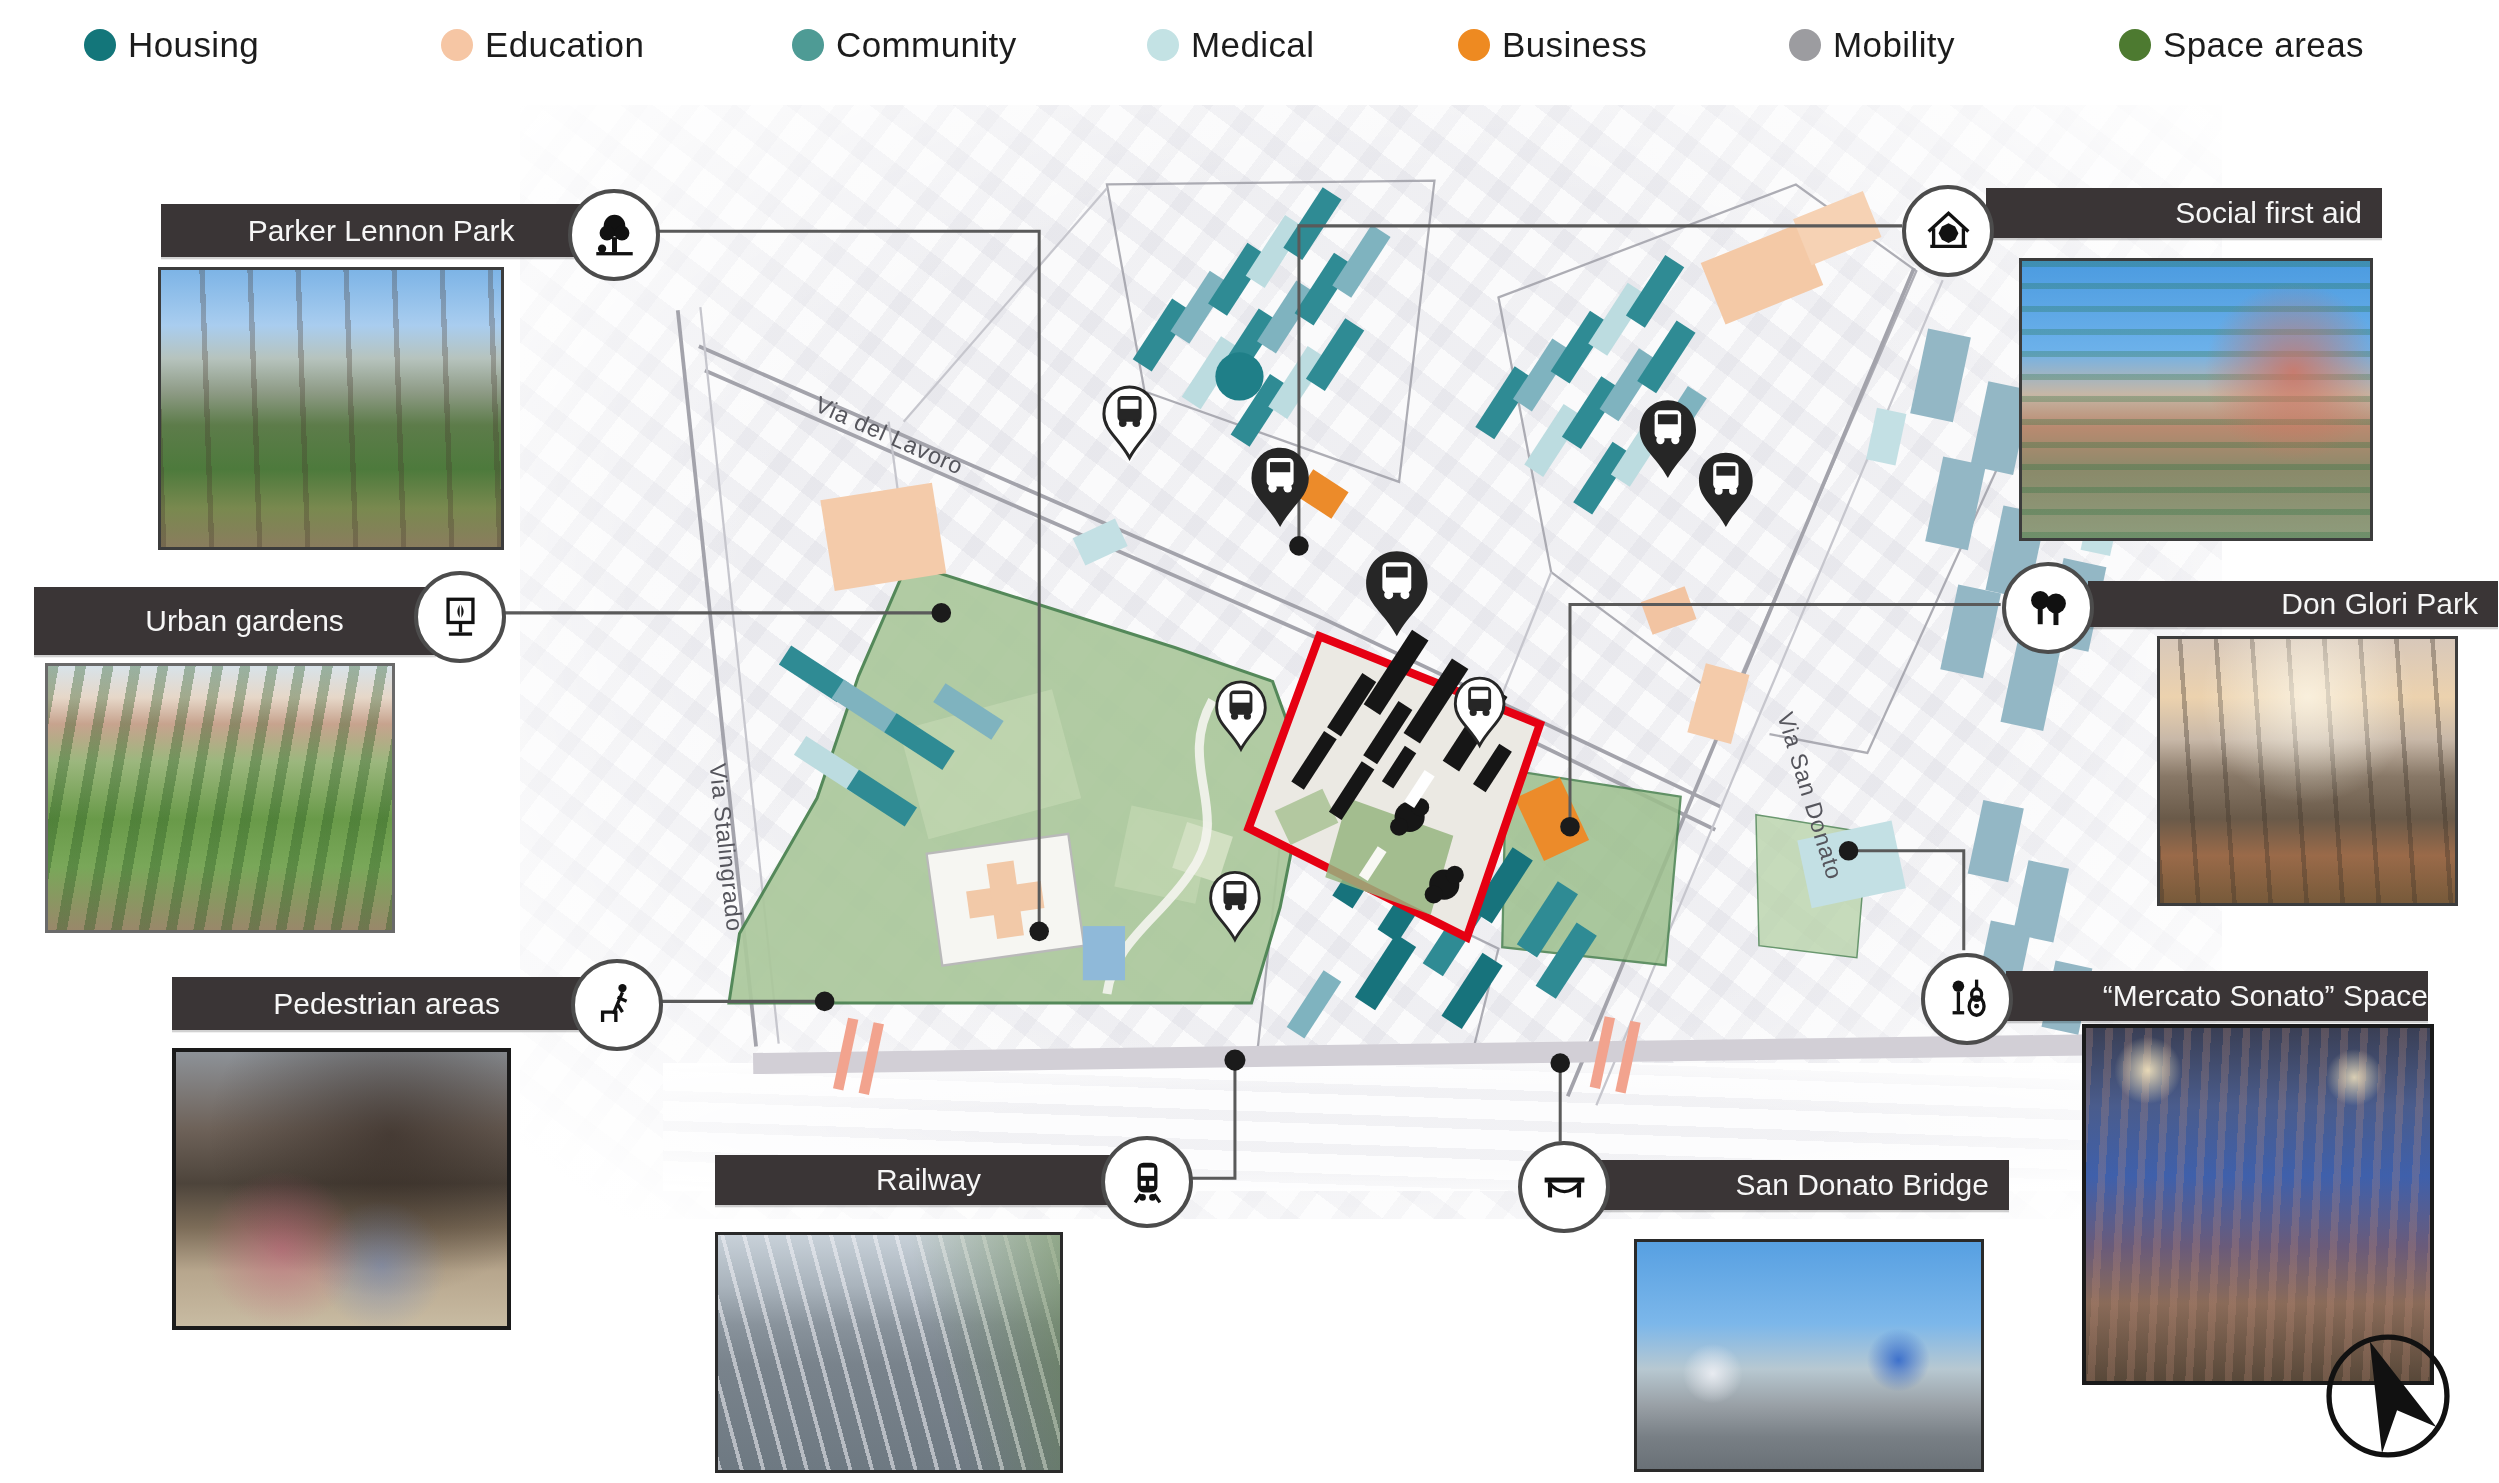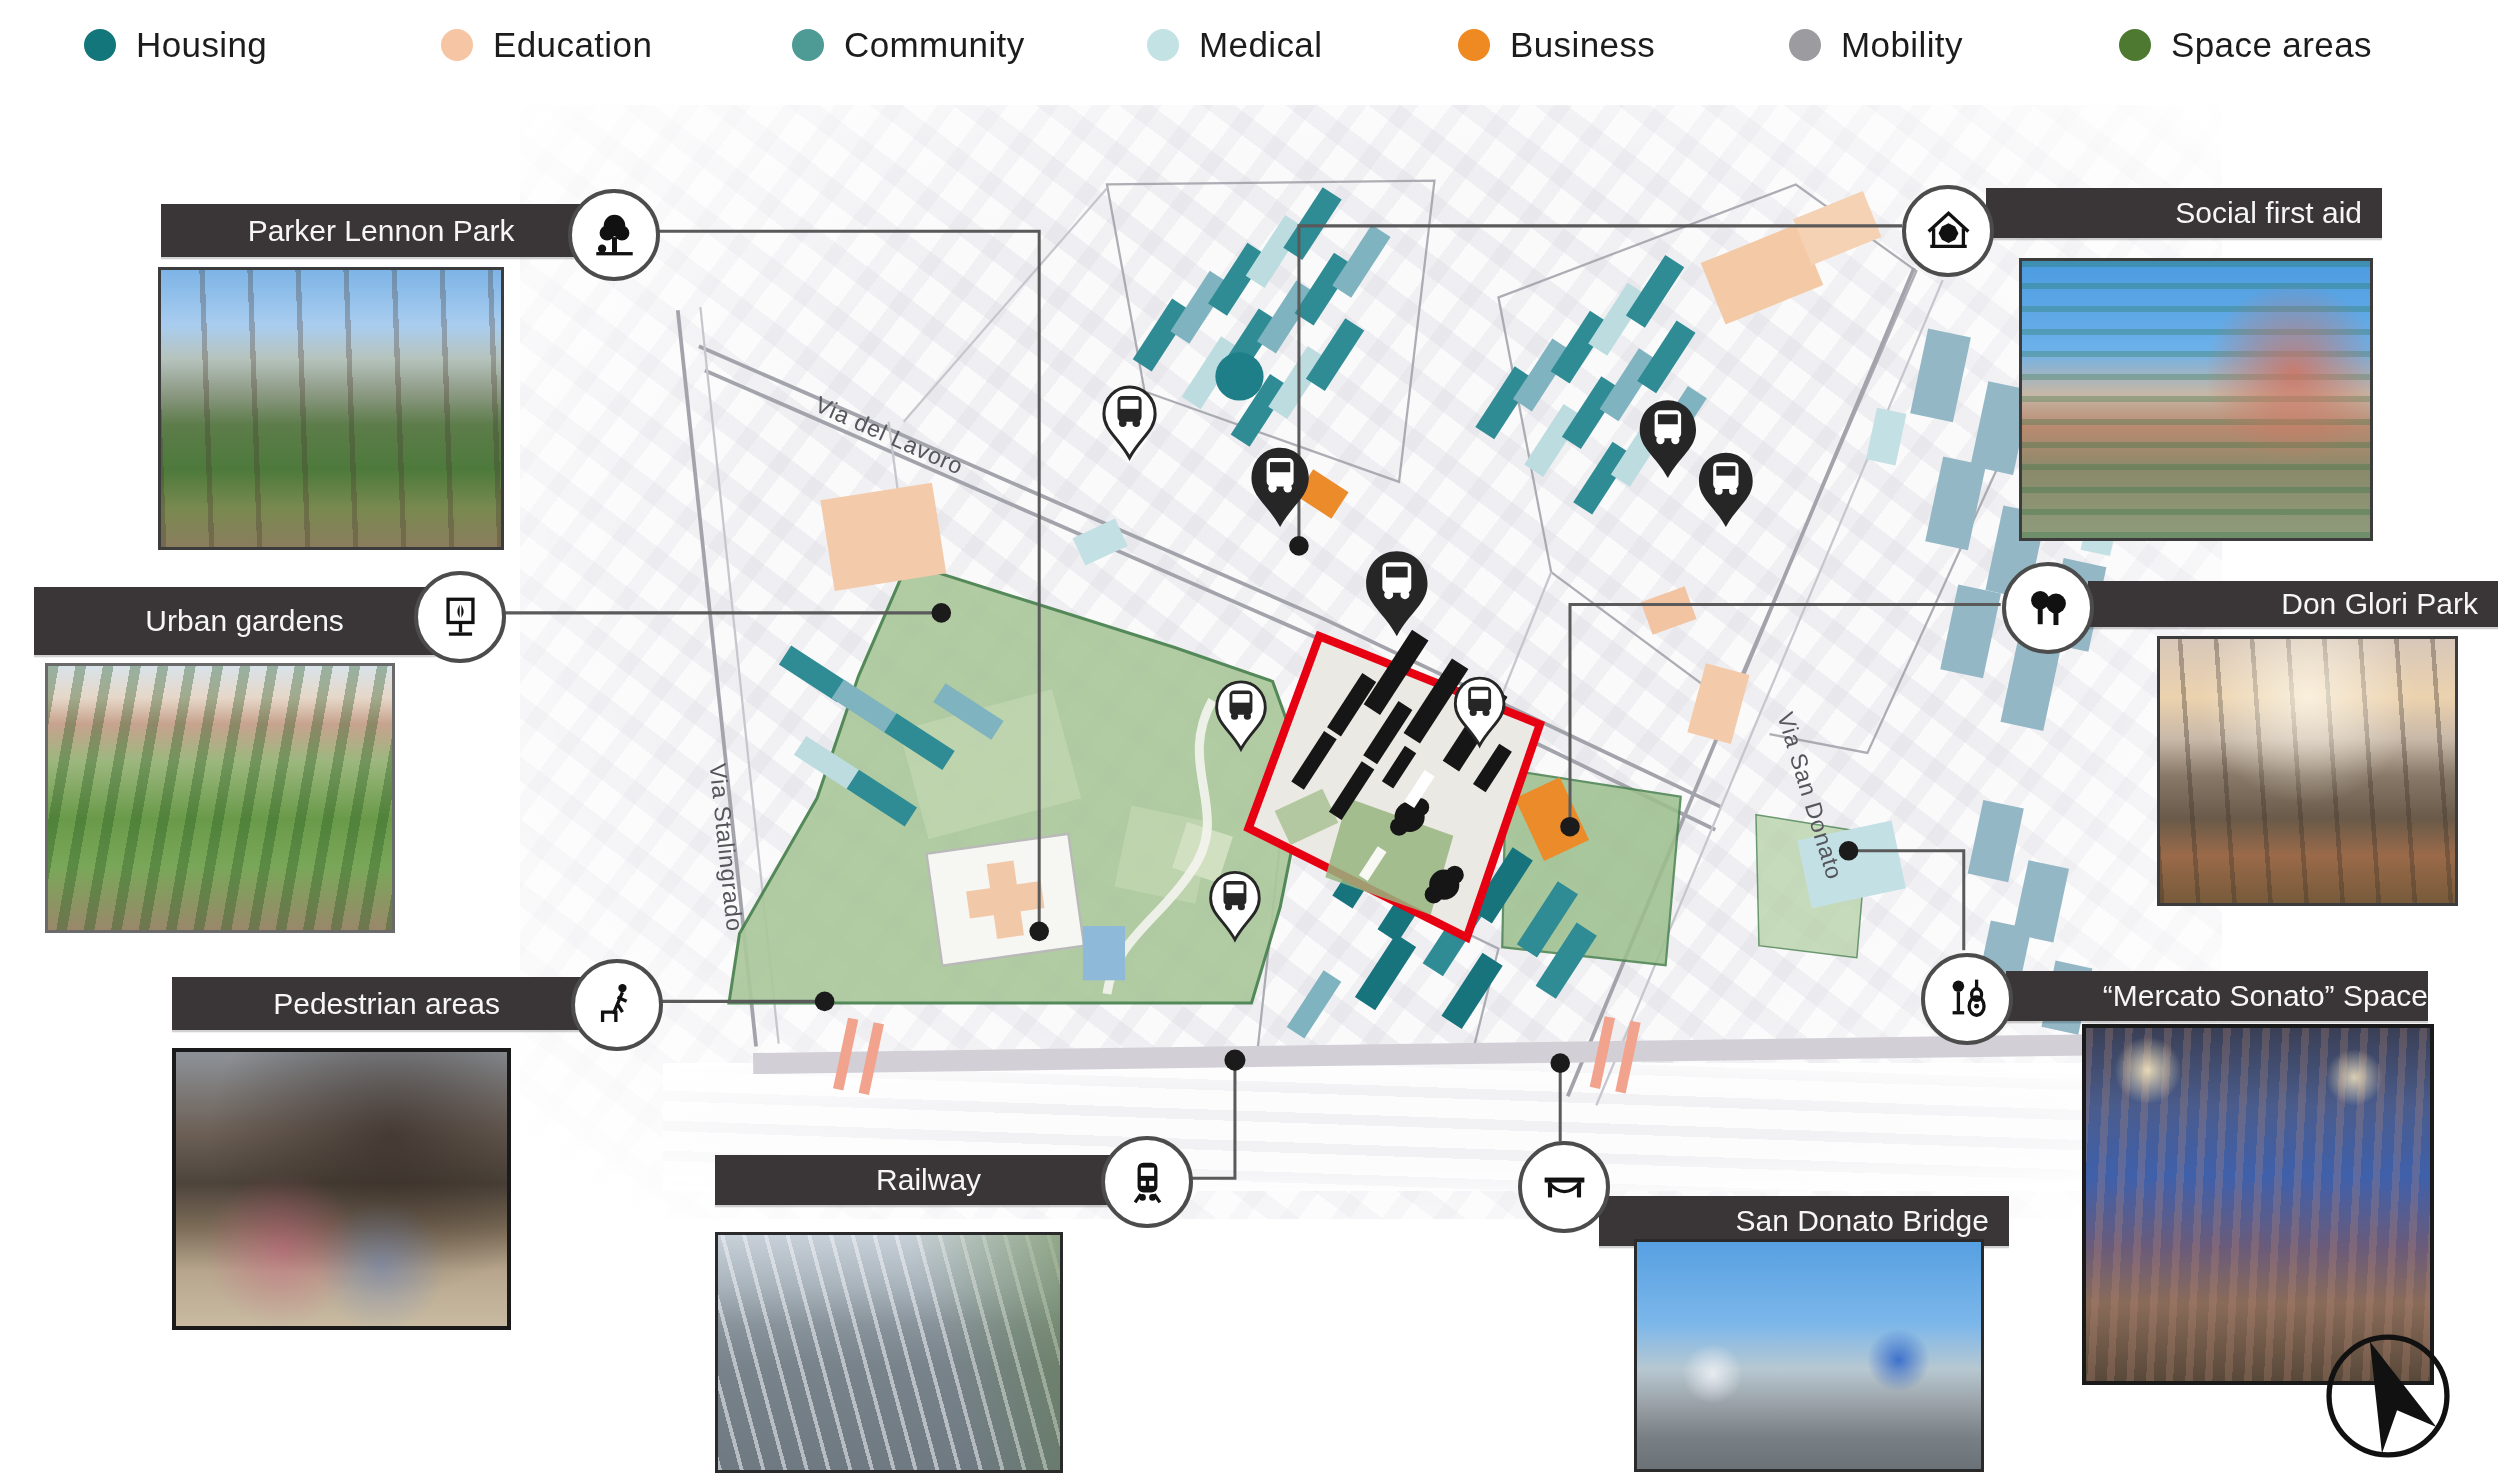--- a/index.html
+++ b/index.html
@@ -1,21 +1,21 @@
 <!DOCTYPE html>
 <html style="font-size:12px"><head>
 <meta charset="utf-8">
 <style>
   html,body{margin:0;padding:0;width:2500px;height:1484px;background:#fff;overflow:hidden;
             font-family:"Liberation Sans",sans-serif;}
   #canvas{position:relative;width:2500px;height:1484px;background:#fff;}
 
   
   .legend{position:absolute;left:0;top:13.6px;width:2500px;height:63px;}
-  .lg-item{position:absolute;top:0;display:flex;align-items:center;height:63px;gap:20px;}
+  .lg-item{position:absolute;top:0;display:flex;align-items:center;height:63px;gap:12px;}
   .lg-dot{width:32px;height:32px;border-radius:50%;flex:0 0 auto;}
   .lg-label{font-size:35px;color:#1c1c1c;letter-spacing:0.4px;}
   .lg1{left:84px}.lg2{left:441px}.lg3{left:792px}.lg4{left:1147px}
   .lg5{left:1458px}.lg6{left:1789px}.lg7{left:2119px}
 
   
   .ghost{position:absolute;left:520px;top:105px;width:1702px;height:1114px;
     background:
       radial-gradient(ellipse at 50% 46%, rgba(255,255,255,0) 52%, #ffffff 94%),
       repeating-linear-gradient(37deg, rgba(203,203,214,.24) 0 19.6px, rgba(255,255,255,0) 19.6px 50px),
@@ -71,21 +71,21 @@
       linear-gradient(180deg,#8d9298 0%,#6e6259 28%,#4d443b 48%,#7c6c58 64%,#b7a68d 80%,#c8bba2 100%);}
 
   .co-rail-bar   {left:715px;top:1155px;width:388px;height:50px;}
   .co-rail-badge {left:1101px;top:1136px;}
   .ph-rail{left:715px;top:1232px;width:348px;height:241px;border-color:#2a2a2a;
     background:
       linear-gradient(255deg, rgba(92,128,60,.5), rgba(0,0,0,0) 38%),
       repeating-linear-gradient(75deg, rgba(242,242,247,.55) 0 3.8px, rgba(0,0,0,0) 3.8px 21px),
       linear-gradient(180deg,#c8d1d9 0%,#a9b3bc 22%,#89939c 38%,#79838c 55%,#6e7982 100%);}
 
-  .co-sand-bar   {left:1599px;top:1196px;width:390px;height:50px;}
+  .co-sand-bar   {left:1599px;top:1160px;width:390px;height:50px;}
   .co-sand-badge {left:1518px;top:1141px;}
   .ph-sand{left:1634px;top:1239px;width:350px;height:233px;border-color:#2a2a2a;
     background:
       radial-gradient(circle at 76% 52%, rgba(25,85,200,.75), rgba(0,0,0,0) 11%),
       radial-gradient(circle at 22% 58%, rgba(245,245,250,.8), rgba(0,0,0,0) 10%),
       linear-gradient(180deg,#57a0e2 0%,#7cb7ea 36%,#b7c8d1 56%,#99a0a6 72%,#787f85 86%,#6a7177 100%);}
 
   .co-merc-bar   {left:2006px;top:971px;width:422px;height:50px;}
   .co-merc-badge {left:1921px;top:953px;}
   .ph-merc{left:2082px;top:1024px;width:352px;height:361px;border-color:#1a1a1a;border-width:4.5px;

